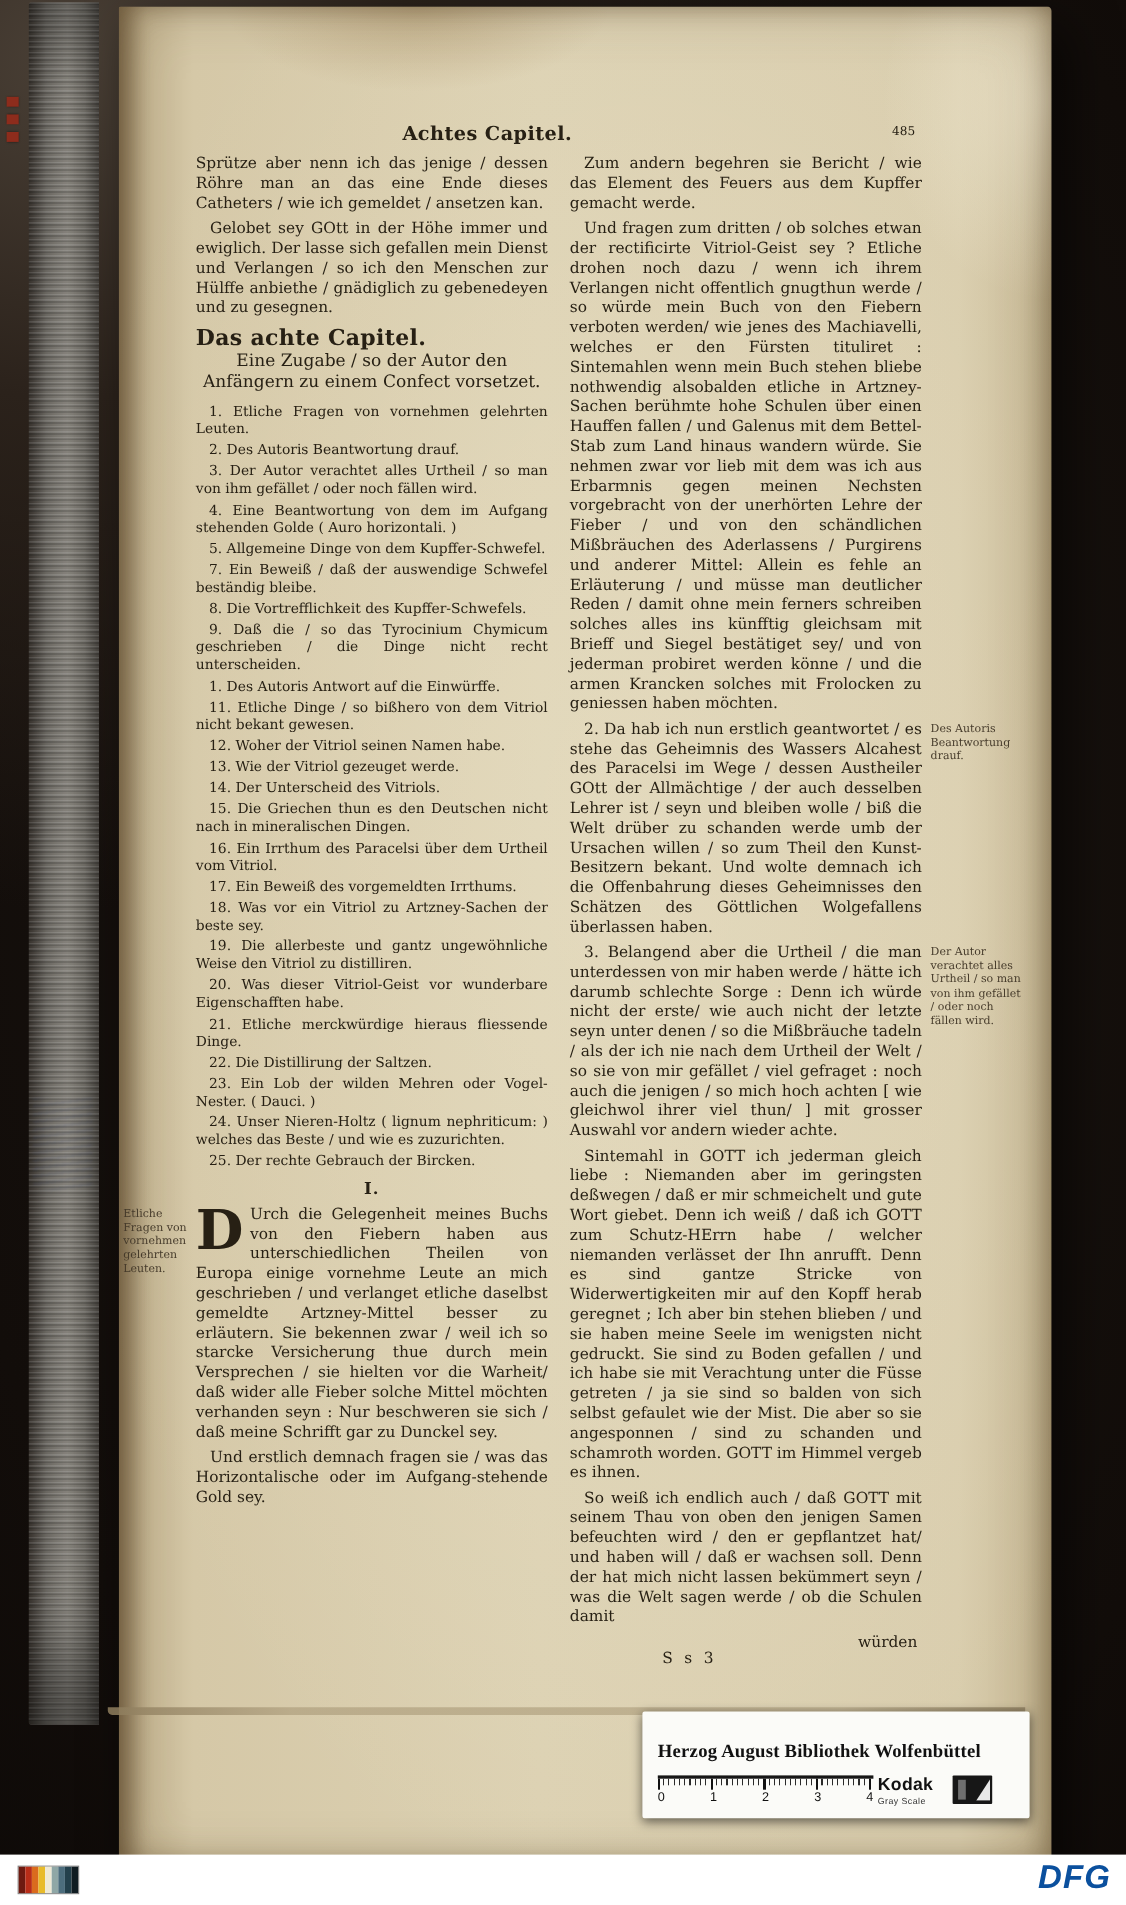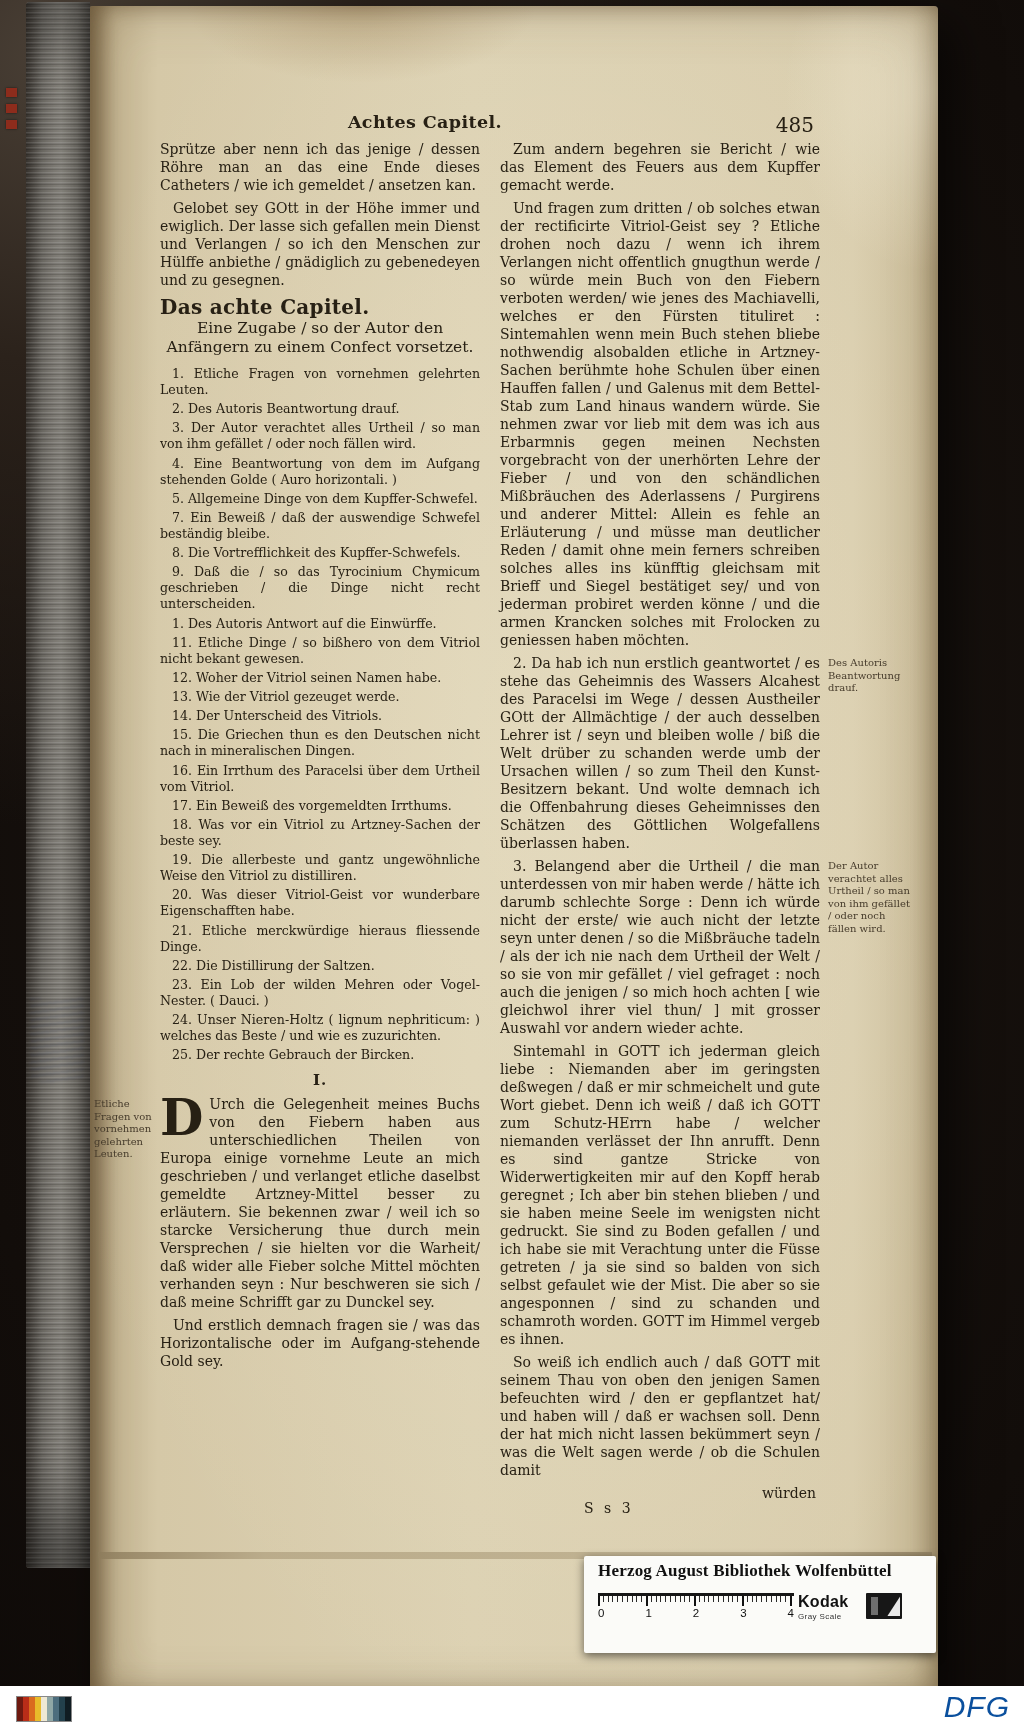--- a/index.html
+++ b/index.html
@@ -25,39 +25,39 @@
   .fore-edge-smudge {
     position: absolute; left: 30px; top: 998px; width: 54px; height: 84px;
     background: repeating-linear-gradient(172deg, rgba(56,66,104,.38) 0 2px, transparent 2px 7px);
     filter: blur(1.2px); opacity: .45;
   }
   .edge-marks { position: absolute; left: 6px; top: 88px; width: 11px; display: flex; flex-direction: column; gap: 7px; }
   .edge-marks span { display: block; width: 11px; height: 9px; background: #8d2c1c; box-shadow: 0 0 2px rgba(0,0,0,.6); }
 
   
   .page {
-    position: absolute; left: 90px; top: 6px; width: 848px; height: 1698px;
+    position: absolute; left: 108px; top: 6px; width: 848px; height: 1698px;
     color: #272014;
     background:
       radial-gradient(ellipse 250px 110px at 32% 0%, rgba(143,110,62,.32), transparent 70%),
       radial-gradient(ellipse 220px 260px at 100% 5%, rgba(248,242,222,.55), transparent 70%),
       radial-gradient(ellipse 680px 1250px at 55% 45%, rgba(255,250,232,.22), transparent 80%),
       linear-gradient(90deg, #a99876 0%, #c5b693 3%, #d5c8a7 8%, #dcd1b2 45%, #d9cdad 90%, #ccbe9b 97%, #b7a884 100%);
     box-shadow: 14px 20px 45px rgba(0,0,0,.6), inset 0 0 55px rgba(92,70,40,.30), inset 10px 0 20px rgba(70,50,25,.40), inset 0 -14px 26px rgba(90,68,38,.35);
     border-radius: 2px 4px 4px 2px;
   }
   .page-under {
     position: absolute; left: 98px; top: 1552px; width: 834px; height: 7px;
     background: linear-gradient(90deg, #8d7c5c, #b5a685 20%, #bcae8d 80%, #8f7f60);
     border-radius: 0 0 4px 4px; opacity: .85;
   }
 
   .running-head { position: absolute; top: 106px; left: 70px; width: 660px; height: 22px; }
   .rh-title { position: absolute; left: 0; right: 130px; text-align: center; font-size: 17.5px; font-weight: 700; letter-spacing: .4px; }
-  .rh-page { position: absolute; right: 6px; top: 1px; font-size: 20px; }
+  .rh-page { position: absolute; right: 6px; top: 1px; font-size: 11px; }
 
   .columns { position: absolute; top: 134px; left: 70px; width: 660px; display: flex; gap: 20px; }
   .col { width: 320px; font-size: 14px; line-height: 18px; text-align: justify; }
 
   .para { text-indent: 13px; margin-bottom: 5px; }
   .para.flush { text-indent: 0; }
 
   .chap-heading { font-size: 20px; font-weight: 700; text-indent: 0; margin: 9px 0 3px; letter-spacing: .3px; }
   .chap-subtitle { font-size: 15.5px; text-align: center; text-indent: 0; margin: 0 6px 9px; line-height: 19px; }
 
@@ -74,21 +74,21 @@
   .dropcap { float: left; font-size: 50px; line-height: 40px; font-weight: 700; padding: 3px 6px 0 0; }
 
   .sig-row { position: relative; height: 38px; margin-top: 2px; }
   .catchword { position: absolute; right: 4px; top: 0; }
   .signature { position: absolute; left: 84px; top: 15px; letter-spacing: 3px; }
 
   
   .color-card {
     position: absolute; left: 584px; top: 1556px; width: 352px; height: 97px;
     background: #fbfbf8; border-radius: 2px; box-shadow: 0 3px 10px rgba(0,0,0,.55);
-    padding: 5px 12px 6px 14px; color: #111;
+    padding: 26px 12px 6px 14px; color: #111;
   }
   .cc-title { font-family: "Liberation Serif", serif; font-weight: 700; font-size: 17px; letter-spacing: .2px; }
   .cc-row { display: flex; align-items: flex-start; margin-top: 12px; }
   .ruler { width: 196px; }
   .ruler-line { height: 3px; background: #161616; }
   .ruler-ticks { position: relative; height: 10px; }
   .ruler-ticks::before { content: ""; position: absolute; left: 0; top: 0; width: 193px; height: 6px;
     background: repeating-linear-gradient(90deg, #2a2a2a 0 1px, transparent 1px 4.8px); }
   .ruler-ticks::after { content: ""; position: absolute; left: 0; top: 0; width: 194px; height: 10px;
     background: repeating-linear-gradient(90deg, #111 0 2px, transparent 2px 48px); }
@@ -111,21 +111,21 @@
   .footer-colorbar span:nth-child(1) { background: #6e1a10; }
   .footer-colorbar span:nth-child(2) { background: #b92d18; }
   .footer-colorbar span:nth-child(3) { background: #da6b1e; }
   .footer-colorbar span:nth-child(4) { background: #e8bb2a; }
   .footer-colorbar span:nth-child(5) { background: #efe9d4; }
   .footer-colorbar span:nth-child(6) { background: #8fa7a6; }
   .footer-colorbar span:nth-child(7) { background: #4c6d7d; }
   .footer-colorbar span:nth-child(8) { background: #23404c; }
   .footer-colorbar span:nth-child(9) { background: #101c22; }
   .footer-text { width: 100%; text-align: center; font-size: 17px; color: #000; }
-  .dfg-logo { position: absolute; right: 14px; top: 4px; color: #0b509e; font-weight: 400; font-style: italic;
+  .dfg-logo { position: absolute; right: 14px; top: 4px; color: #0b509e; font-weight: 700; font-style: italic;
     font-size: 30px; letter-spacing: 1px; }
 </style>
 </head>
 <body>
 
 <div class="stage">
 
   <div class="edge-marks">
     <span></span>
     <span></span>

